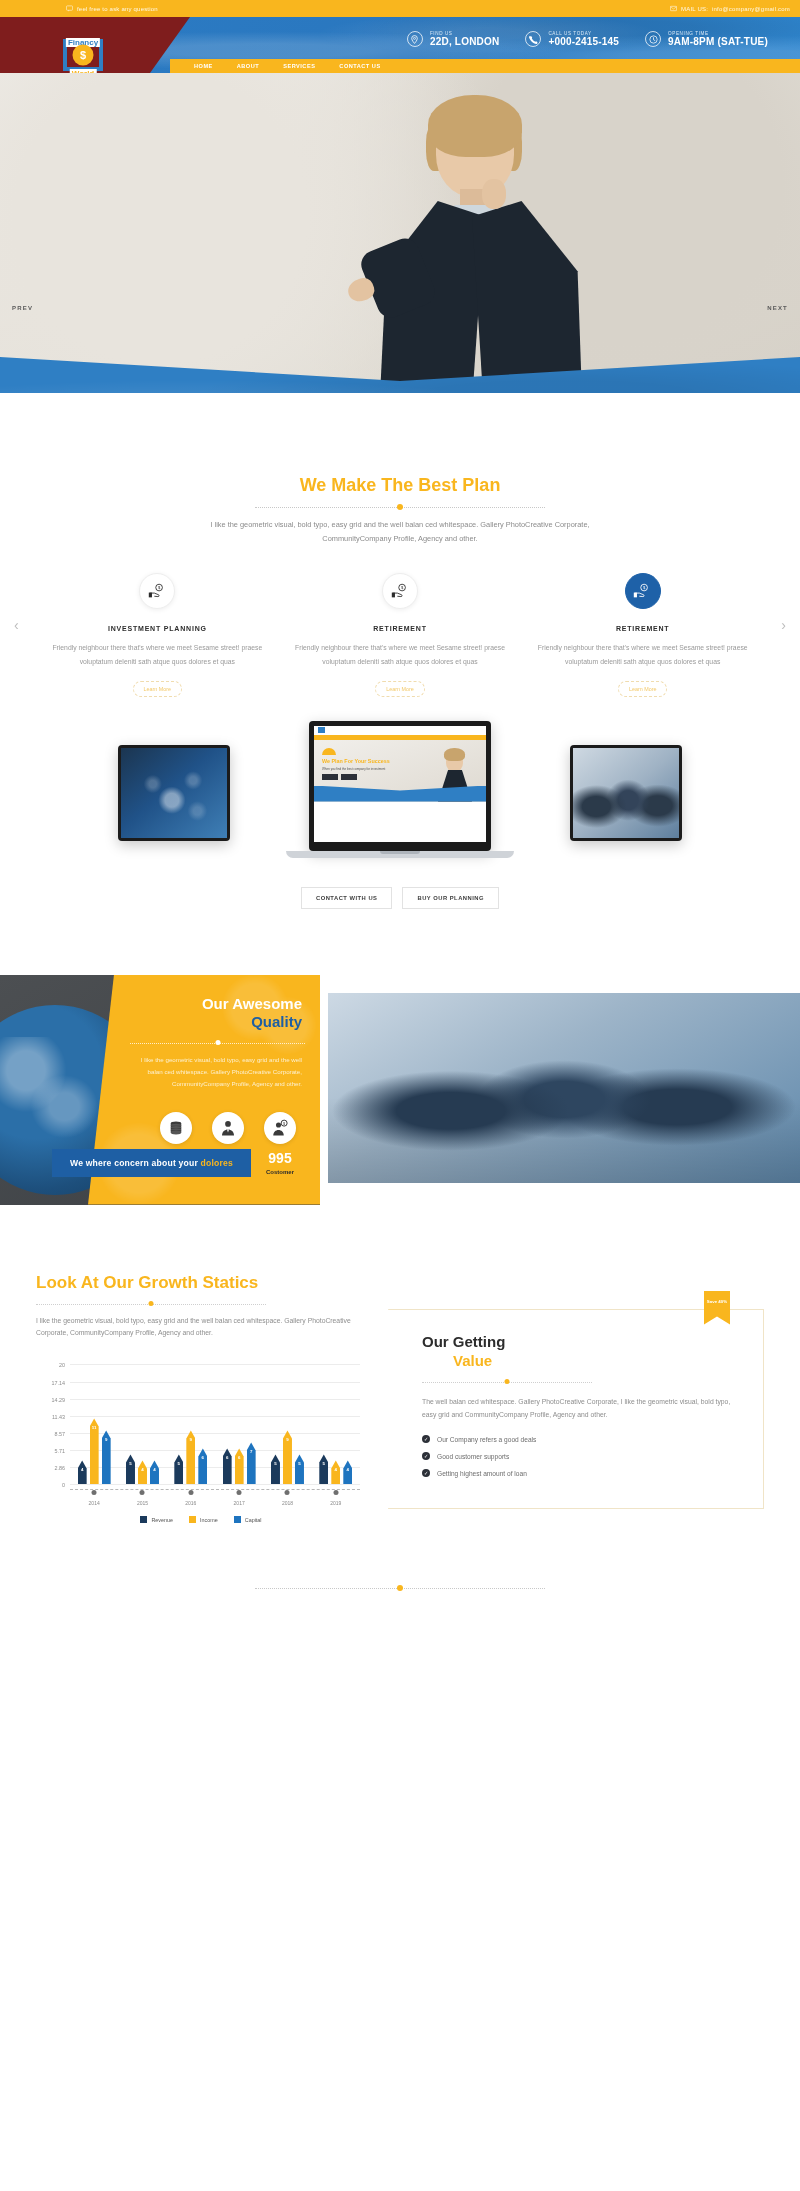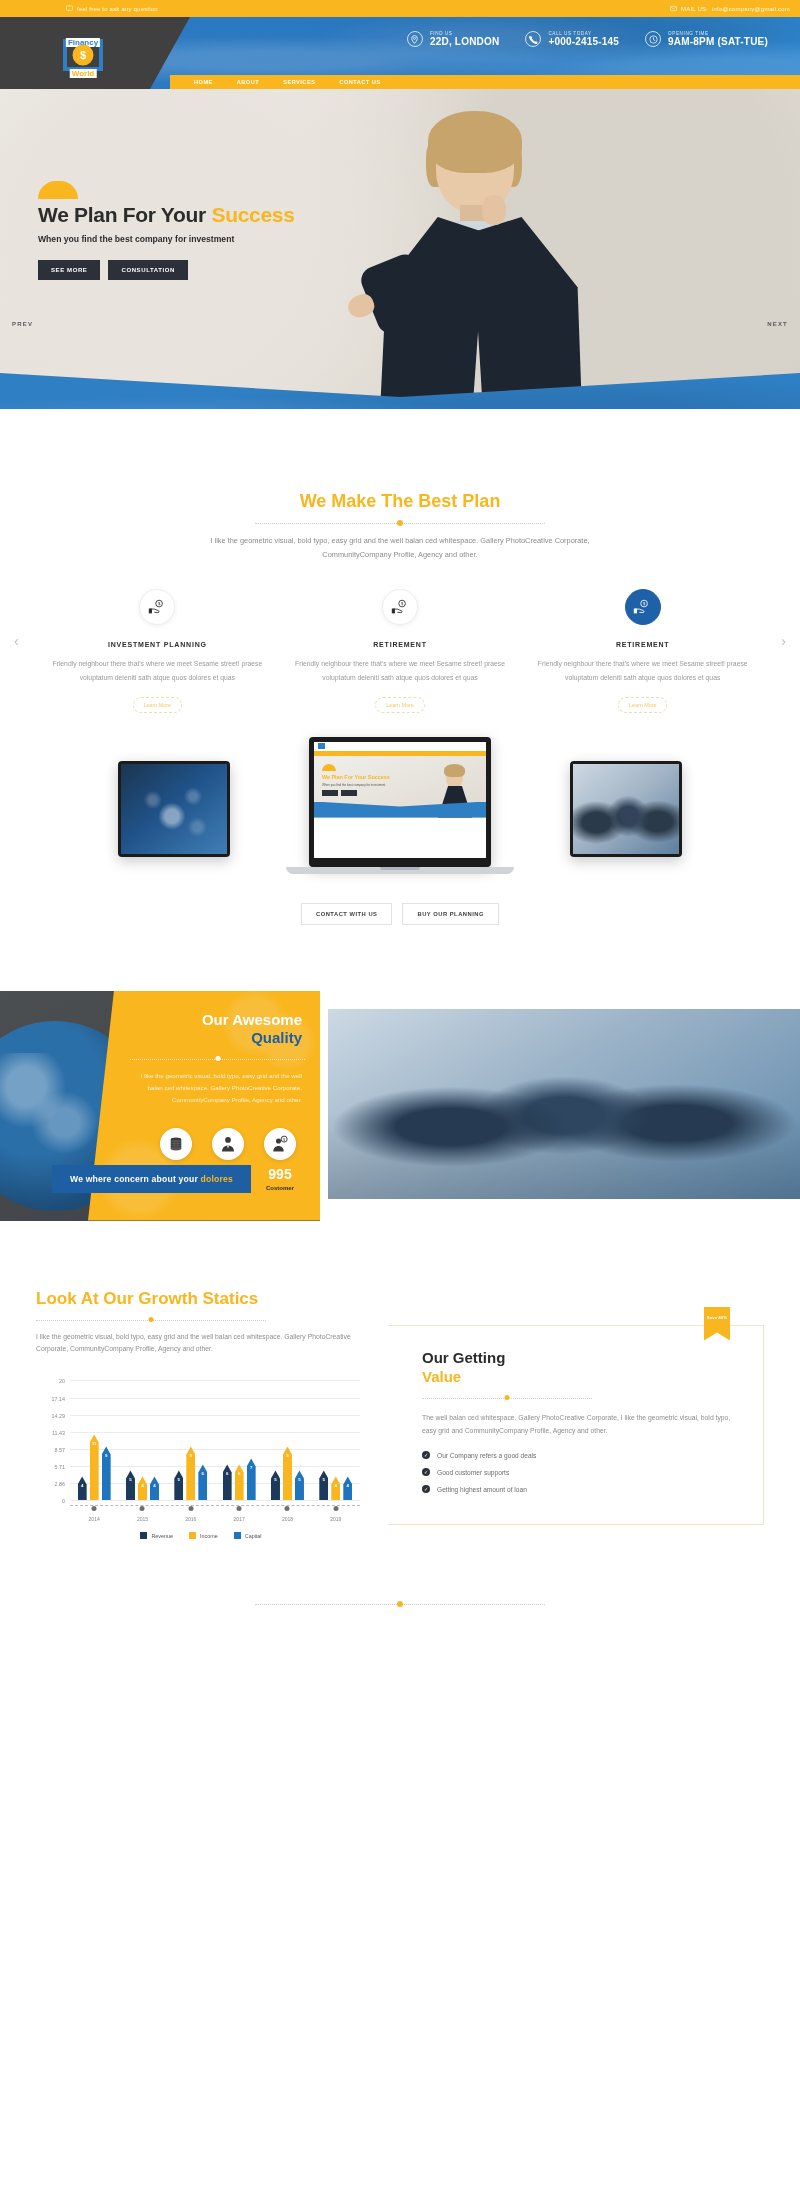--- a/index.html
+++ b/index.html
@@ -19,21 +19,21 @@
     align-items: center;
     font-size: 6px;
     color: #fff8e6;
     letter-spacing: .2px;
   }
   .topbar .tb-left { margin-left: 66px; display: flex; align-items: center; gap: 4px; }
   .topbar .tb-right { margin-left: auto; margin-right: 10px; display: flex; align-items: center; gap: 4px; }
   .tb-ico { width: 7px; height: 7px; opacity: .75; display: inline-block; }
 
   
-  .header { position: relative; height: 72px; background: #404040; overflow: hidden; }
+  .header { position: relative; height: 56px; background: #7f1d1d; overflow: hidden; }
   .header-blue {
     position: absolute; top: 0; right: 0; bottom: 0; left: 150px;
     background: linear-gradient(110deg, #2b7ac2 0%, #2a77bf 40%, #2f86cf 100%);
     clip-path: polygon(40px 0, 100% 0, 100% 100%, 0 100%);
   }
   .header-blue::after {
     content: ""; position: absolute; inset: 0;
     background:
       radial-gradient(ellipse at 18% 60%, rgba(255,255,255,.16) 0 14%, transparent 40%),
       radial-gradient(ellipse at 52% 30%, rgba(255,255,255,.10) 0 10%, transparent 36%),
@@ -291,21 +291,21 @@
   .c-leg i { width: 7px; height: 7px; display: block; }
 
   .g-right { flex: 1; position: relative; padding-top: 36px; }
   .v-card { position: relative; border: 1px solid #f0e4c7; border-left: none;
     padding: 22px 22px 22px 34px; min-height: 175px;
     clip-path: polygon(0 0, 100% 0, 100% 100%, 0 100%, 18px 50%); }
   .v-spine { position: absolute; left: 0; top: 0; bottom: 0; width: 20px; }
   .v-spine::before, .v-spine::after { content:""; position:absolute; left:0; width: 20px;
     border-left: 1px solid #e6d5ae; }
   .v-title { font-size: 15px; font-weight: bold; color: #2c2c2c; line-height: 1.3; }
-  .v-title span { color: #f9b61e; }
+  .v-title span { color: #f9b61e; margin-left: 31px; }
   .v-div { width: 170px; margin: 8px 0 0; position: relative; height: 6px; }
   .v-div::before { content:""; position:absolute; top:3px; left:0; right:0; border-top:1px dotted #cfcfcf; }
   .v-div .dot { position:absolute; left:50%; top:0; transform:translateX(-50%);
     width:5px;height:5px;background:#f9b61e;border-radius:50%; }
   .v-p { margin-top: 10px; font-size: 6.8px; line-height: 1.95; color: #8e8e8e; }
   .v-list { margin-top: 14px; }
   .v-li { display: flex; align-items: center; gap: 7px; margin-bottom: 9px;
     font-size: 6.6px; color: #6d6d6d; }
   .v-li .bul { width: 8px; height: 8px; border-radius: 50%; background: #2c3038; color: #fff;
     font-size: 5px; display: flex; align-items: center; justify-content: center; flex: none; }
@@ -405,29 +405,20 @@
       <div class="fig-hair"></div>
     <div class="fig-neck"></div>
       <div class="fig-shirt"></div>
     <div class="fig-jacketL"></div>
       <div class="fig-jacketR"></div>
     <div class="fig-arm"></div>
       <div class="fig-hand"></div>
       <div class="fig-hand2"></div>
   </div>
 
-  <div class="hero-copy">
-    <div class="hero-arc"></div>
-    <div class="hero-h1"><span style="color:#2c2c2c">We Plan For Your </span><span>Success</span></div>
-    <div class="hero-sub">When you find the best company for investment</div>
-    <div class="hero-btns">
-      <button>SEE MORE</button>
-      <button>CONSULTATION</button>
-    </div>
-  </div>
 
   <div class="hero-nav hero-prev">PREV</div>
   <div class="hero-nav hero-next">NEXT</div>
 
   <div class="hero-band">
       <div class="hero-band-inner"></div>
     </div>
 
 </div>
 

